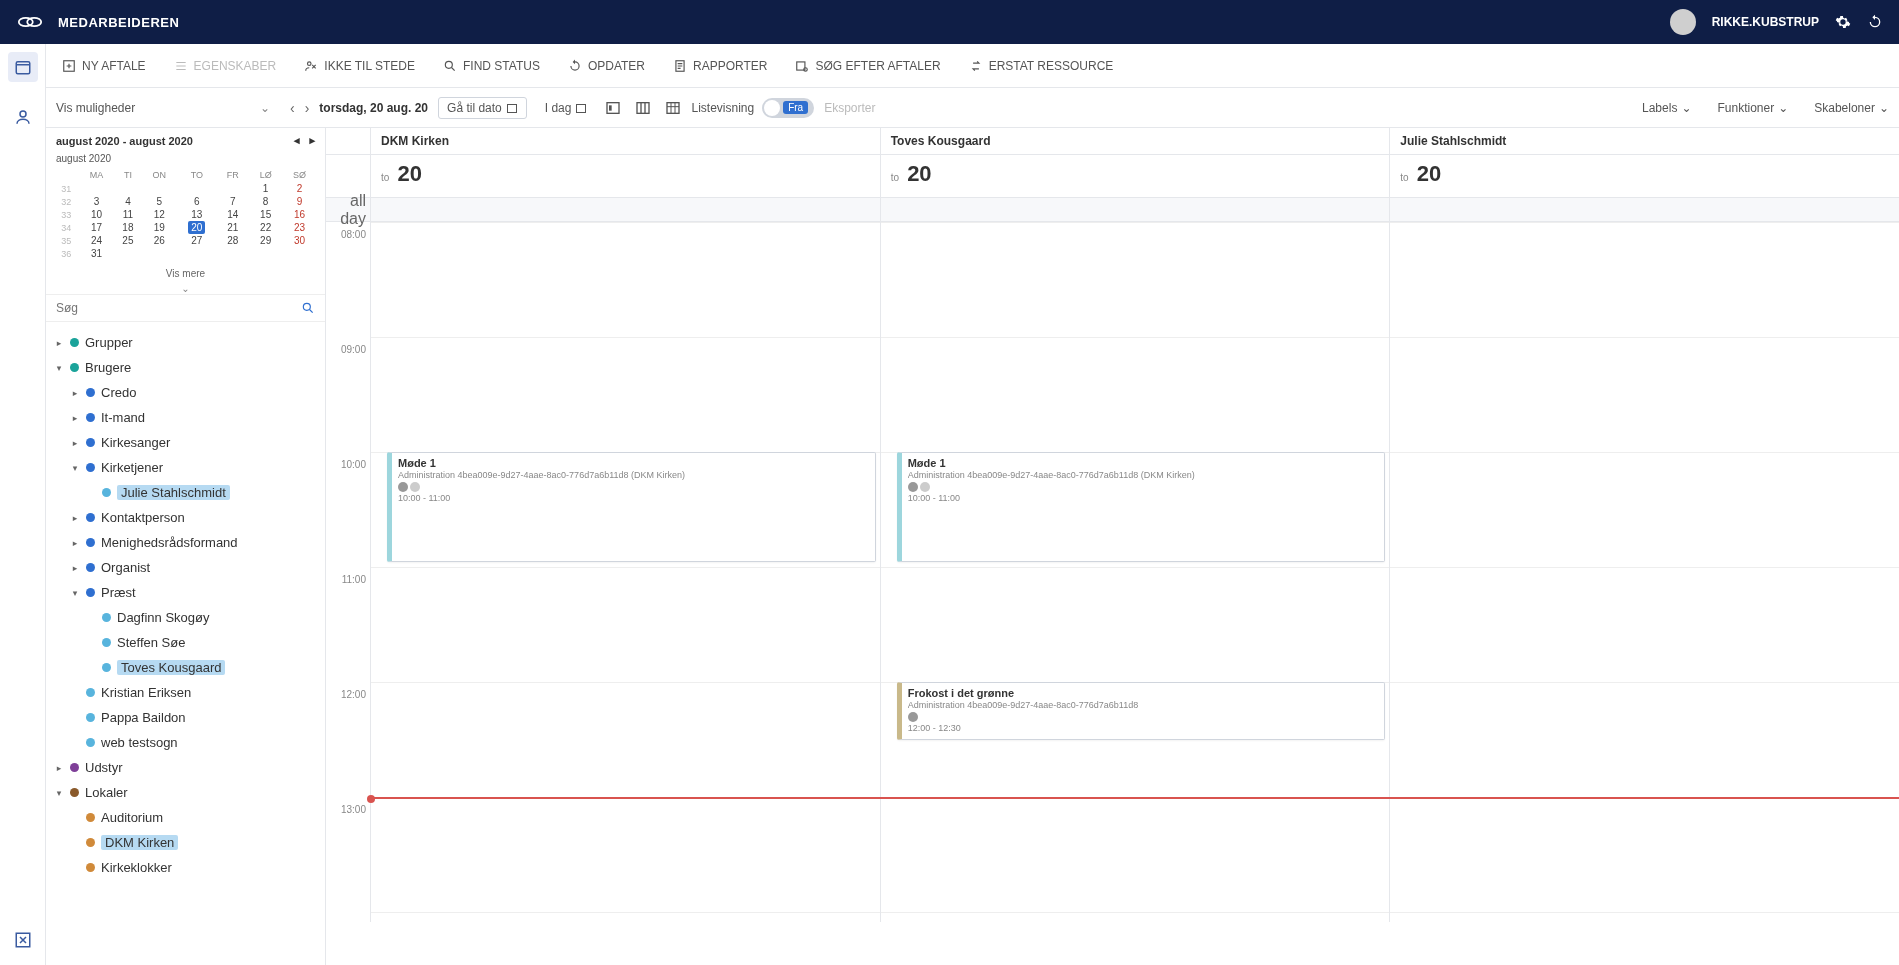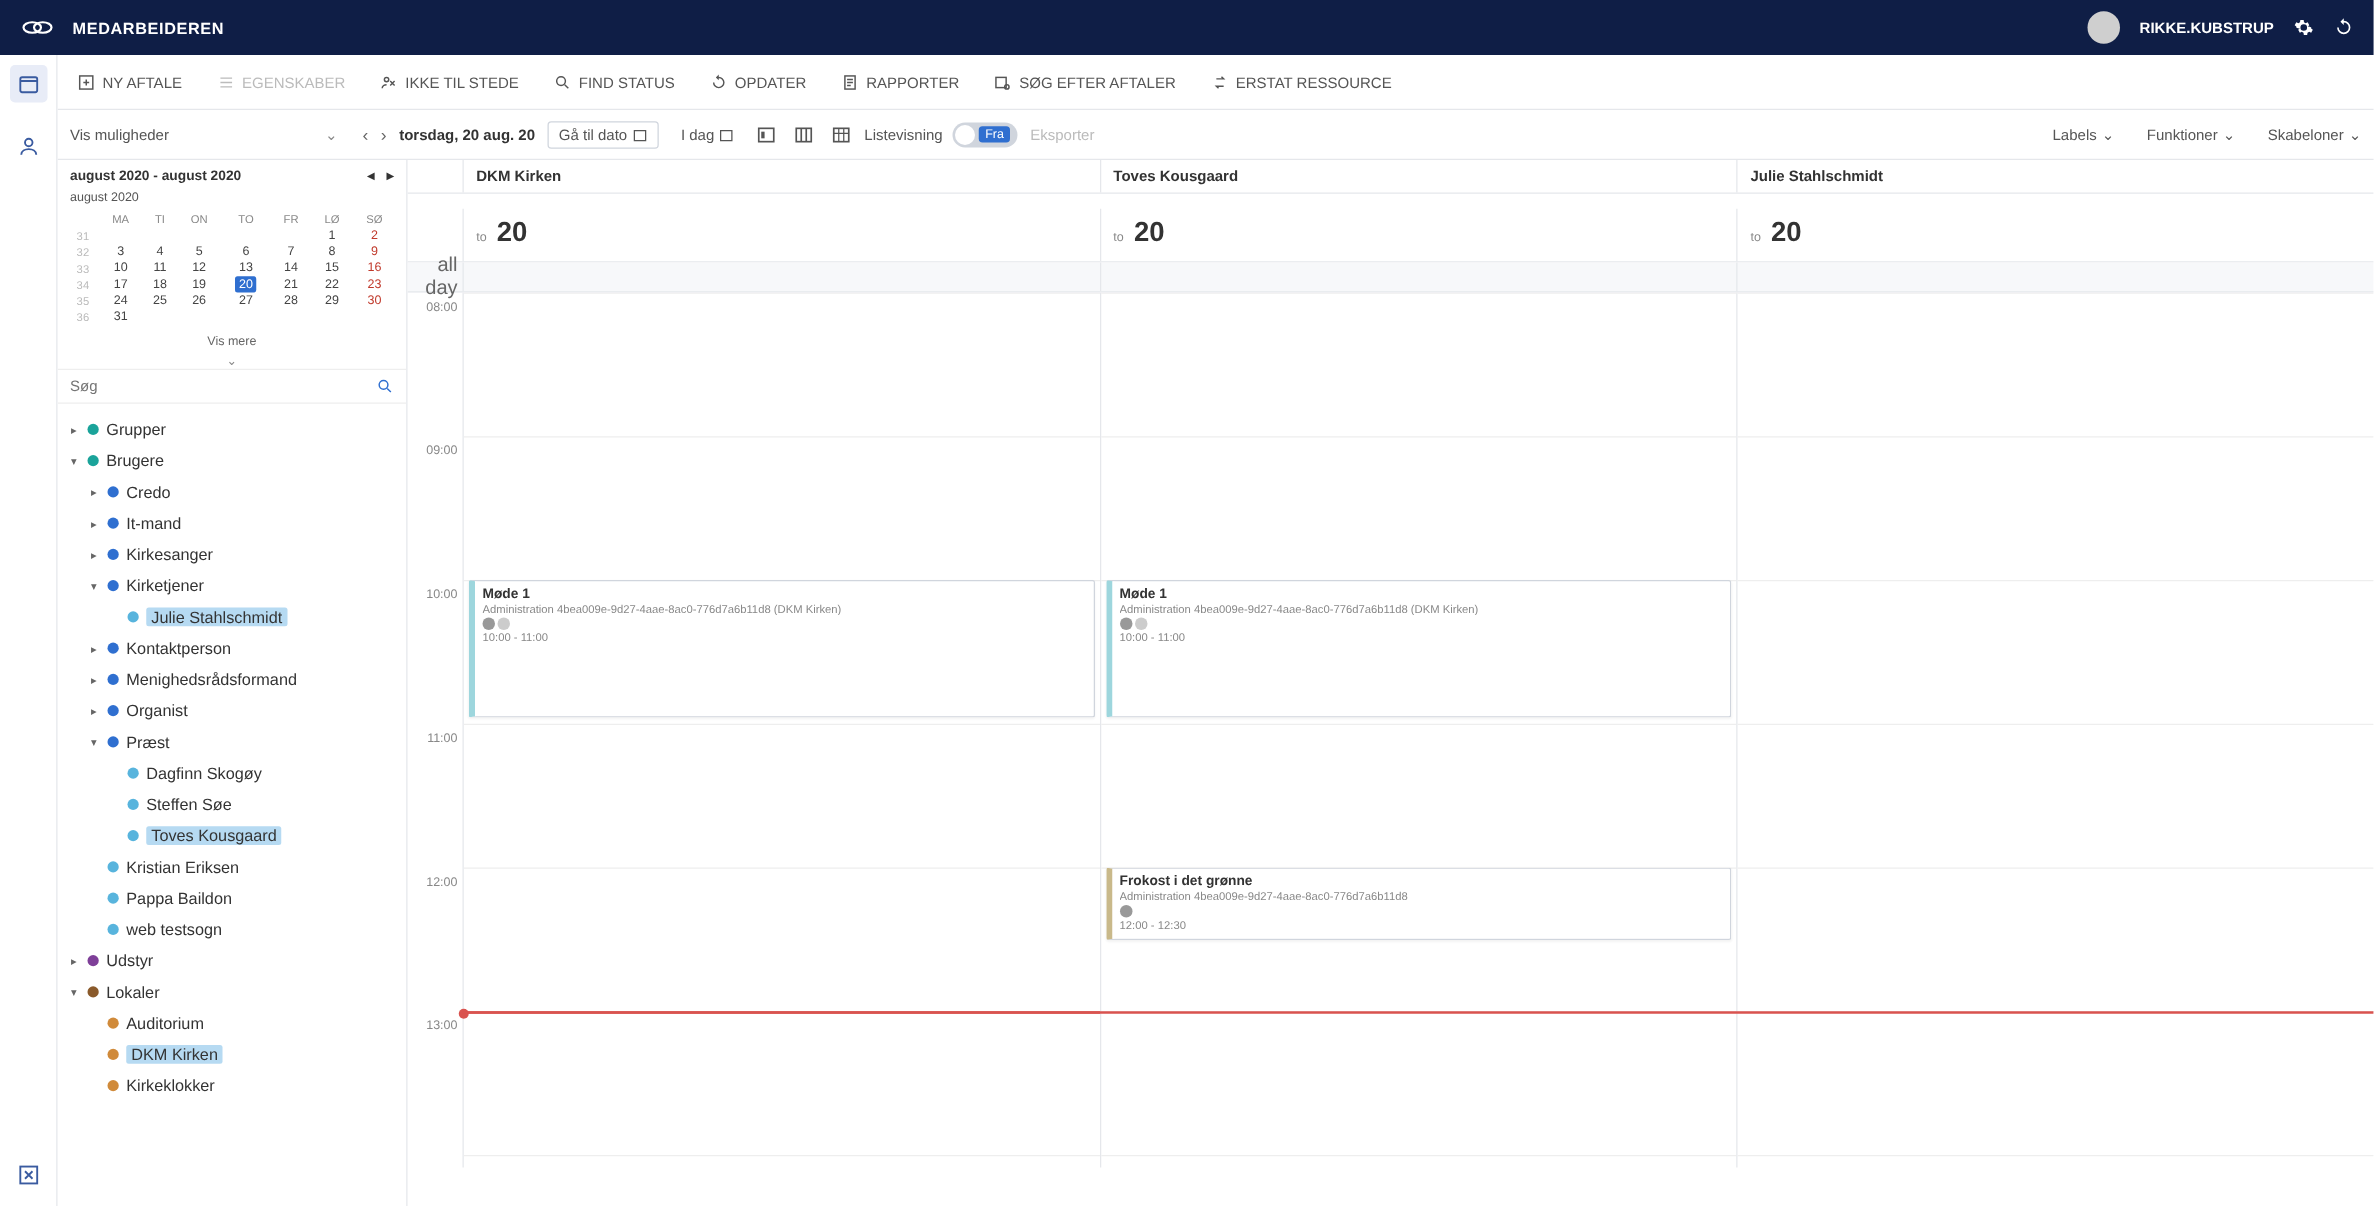--- a/index.html
+++ b/index.html
@@ -93,21 +93,21 @@
 .allday-label { width:44px; font-size:16px; color:#666; text-align:right; padding-right:4px; }
 .allday-cell { flex:1; border-left:1px solid #e5e7eb; height:100%; }
 
 .cal-body { flex:1; overflow-y:auto; position:relative; }
 .cal-body-inner { display:flex; position:relative; height:700px; }
 .time-col { width:44px; flex-shrink:0; position:relative; }
 .time-label { position:absolute; right:4px; font-size:10px; color:#888; transform:translateY(-50%); }
 .day-col { flex:1; border-left:1px solid #e5e7eb; position:relative; }
 .hour-line { position:absolute; left:0; right:0; border-top:1px solid #eee; }
 
-.event { position:absolute; left:4px; right:4px; background:#fff; border:1px solid #d0d5dd; border-left:5px solid #9dd6dd; border-radius:2px; padding:4px 6px; overflow:hidden; box-shadow:0 1px 2px rgba(0,0,0,0.05); }
+.event { position:absolute; left:16px; right:4px; background:#fff; border:1px solid #d0d5dd; border-left:5px solid #9dd6dd; border-radius:2px; padding:4px 6px; overflow:hidden; box-shadow:0 1px 2px rgba(0,0,0,0.05); }
 .event.lunch { border-left-color:#c9b98a; }
 .ev-title { font-size:11px; font-weight:600; color:#333; }
 .ev-sub { font-size:9px; color:#888; margin-top:1px; white-space:nowrap; overflow:hidden; text-overflow:ellipsis; }
 .ev-icons { display:flex; gap:2px; margin-top:2px; }
 .ev-icon { width:10px; height:10px; border-radius:50%; background:#999; }
 .ev-time { font-size:9px; color:#888; margin-top:1px; }
 
 .now-line { position:absolute; left:0; right:0; border-top:2px solid #d9534f; }
 .now-dot { position:absolute; left:-4px; top:-4px; width:8px; height:8px; border-radius:50%; background:#d9534f; }
 
@@ -546,21 +546,21 @@
           <div class="col">
                 <div class="col-title">DKM Kirken</div>
               </div>
               <div class="col">
                 <div class="col-title">Toves Kousgaard</div>
               </div>
               <div class="col">
                 <div class="col-title">Julie Stahlschmidt</div>
               </div>
             </div>
-          <div class="cal-header" id="cal-dayrow" style="border-bottom:1px solid #e5e7eb;margin-top:12px;">
+          <div class="cal-header" id="cal-dayrow" style="border-bottom:1px solid #e5e7eb;">
             <div class="time-gutter"></div>
           <div class="col">
                 <div class="col-day"><span class="dow">to</span><span class="num"> 20</span></div>
               </div>
               <div class="col">
                 <div class="col-day"><span class="dow">to</span><span class="num"> 20</span></div>
               </div>
               <div class="col">
                 <div class="col-day"><span class="dow">to</span><span class="num"> 20</span></div>
               </div>

